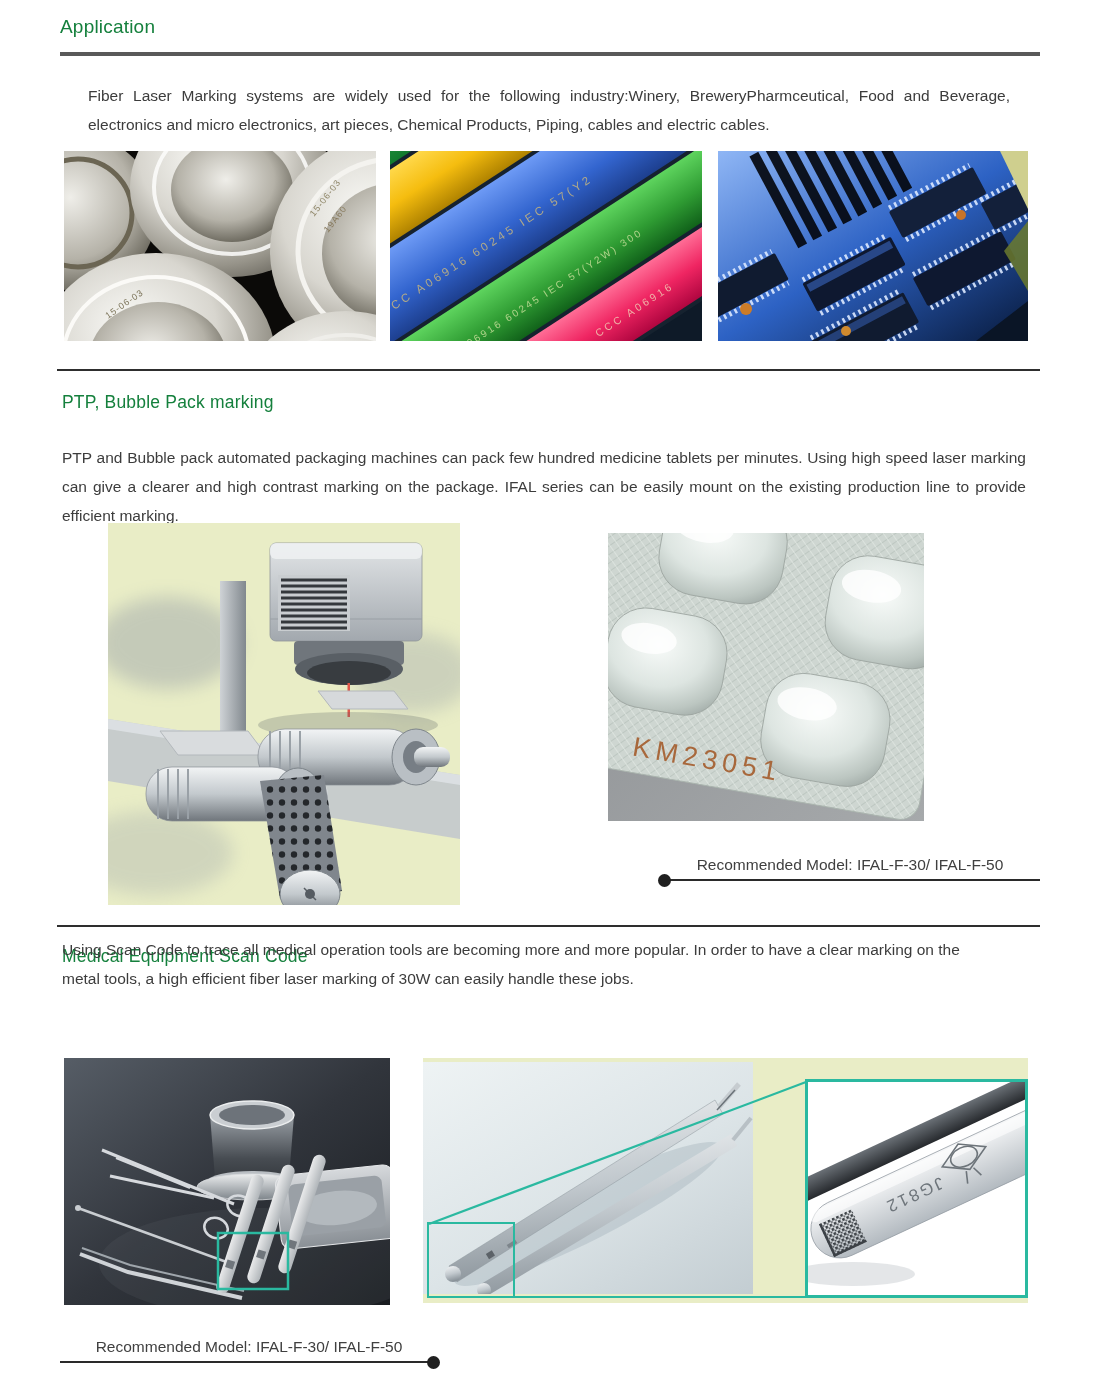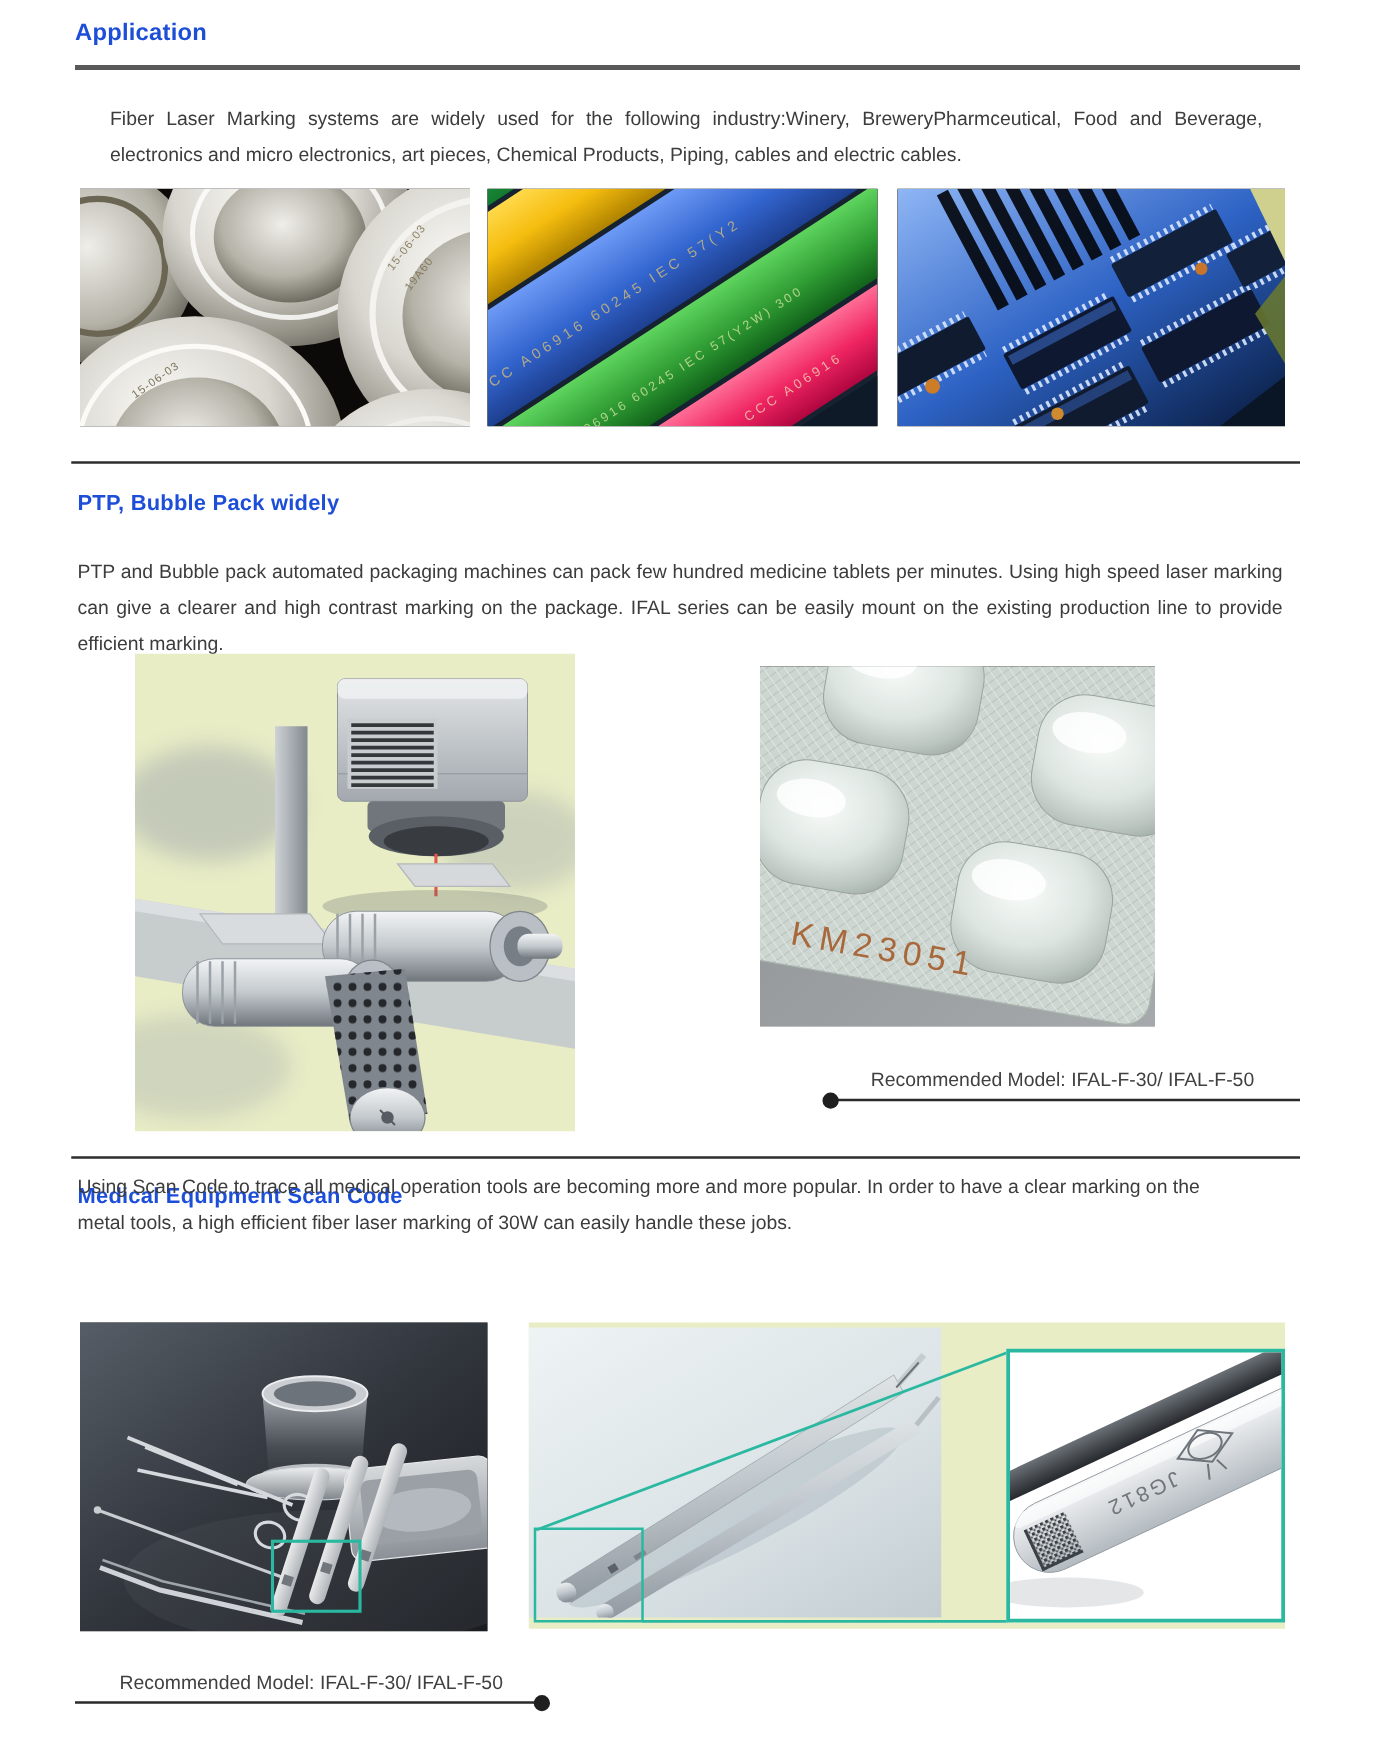--- a/index.html
+++ b/index.html
@@ -1,19 +1,19 @@
 <!DOCTYPE html>
 <html><head>
 <meta charset="utf-8">
 <style>
   *{margin:0;padding:0;box-sizing:border-box}
   html,body{background:#ffffff}
   body{width:1100px;height:1399px;position:relative;font-family:"Liberation Sans",sans-serif;color:#3d3d3d;overflow:hidden}
   .abs{position:absolute}
-  h1,h2{font-weight:700;color:#1d4ed8;letter-spacing:.2px}
+  h1,h2{font-weight:400;color:#15803d;letter-spacing:.2px}
   h1{font-size:19px}
   h2{font-size:17.5px}
   .rule-thick{background:#595959;height:3.5px}
   .rule-thin{background:#2e2e2e;height:2px}
   .para{font-size:15.5px;line-height:28.8px;color:#3c3c3c}
   .just{text-align:justify}
   figure{overflow:hidden;background:#000}
   figure svg{display:block}
   svg text{font-family:"Liberation Sans",sans-serif}
   .rec{display:block}
@@ -168,21 +168,21 @@
       <circle cx="128" cy="180" r="5" fill="#d08a2e"></circle>
       <circle cx="243" cy="64" r="5" fill="#c8742a"></circle>
   <polygon points="282,0 310,0 310,58" fill="#cfcf8e"></polygon>
   <polygon points="310,70 310,140 286,100" fill="#6b7a2e" opacity=".85"></polygon>
   <polygon points="310,150 310,190 258,190" fill="#0a1526"></polygon>
 </svg>
 </figure>
 
 <div class="abs rule-thin" style="left:57px;top:369px;width:983px"></div>
 
-<h2 class="abs" style="left:62px;top:392px">PTP, Bubble Pack widely</h2>
+<h2 class="abs" style="left:62px;top:392px">PTP, Bubble Pack marking</h2>
 <p class="abs para just" style="left:62px;top:444px;width:964px">PTP and Bubble pack automated packaging machines can pack few hundred medicine tablets per minutes. Using high speed laser marking can give a clearer and high contrast marking on the package. IFAL series can be easily mount on the existing production line to provide efficient marking.</p>
 
 <figure class="abs" style="left:108px;top:523px;width:352px;height:382px;background:#e9edc6">
 <svg width="352" height="382" viewBox="0 0 352 382">
   <defs>
     <linearGradient id="mg" x1="0" y1="0" x2="0" y2="1">
           <stop offset="0" stop-color="#f2f4f5"></stop>
           <stop offset=".5" stop-color="#c3c9cd"></stop>
           <stop offset="1" stop-color="#70767c"></stop>
         </linearGradient>

